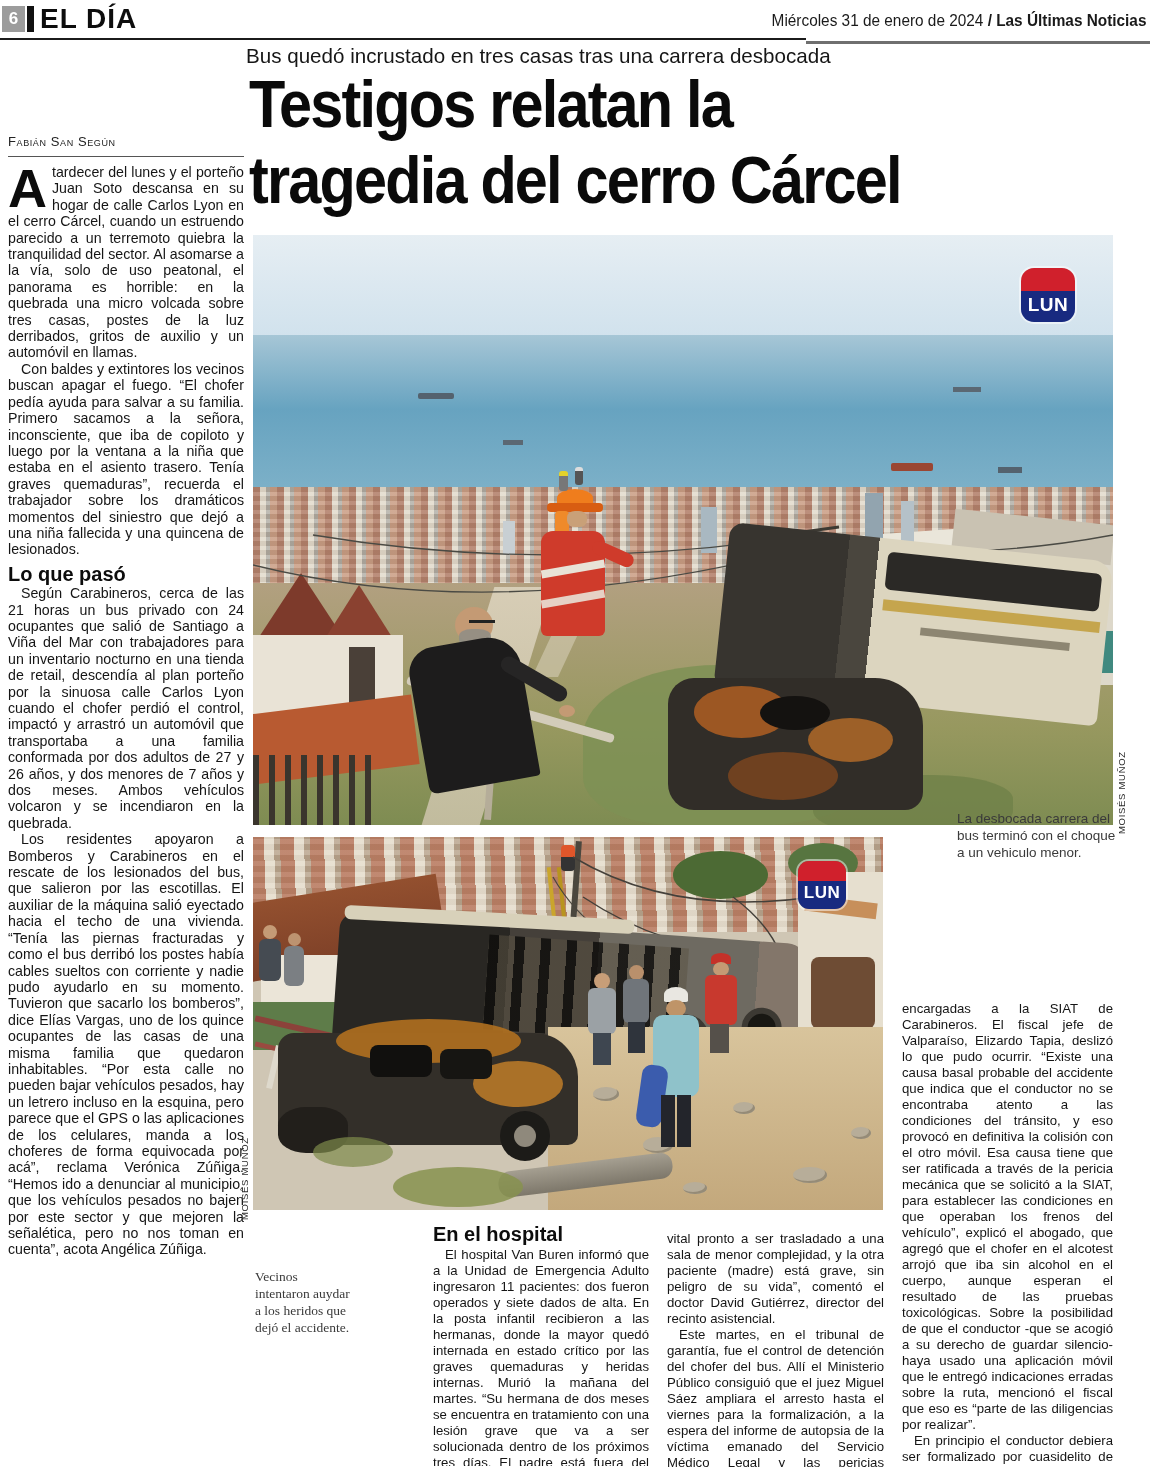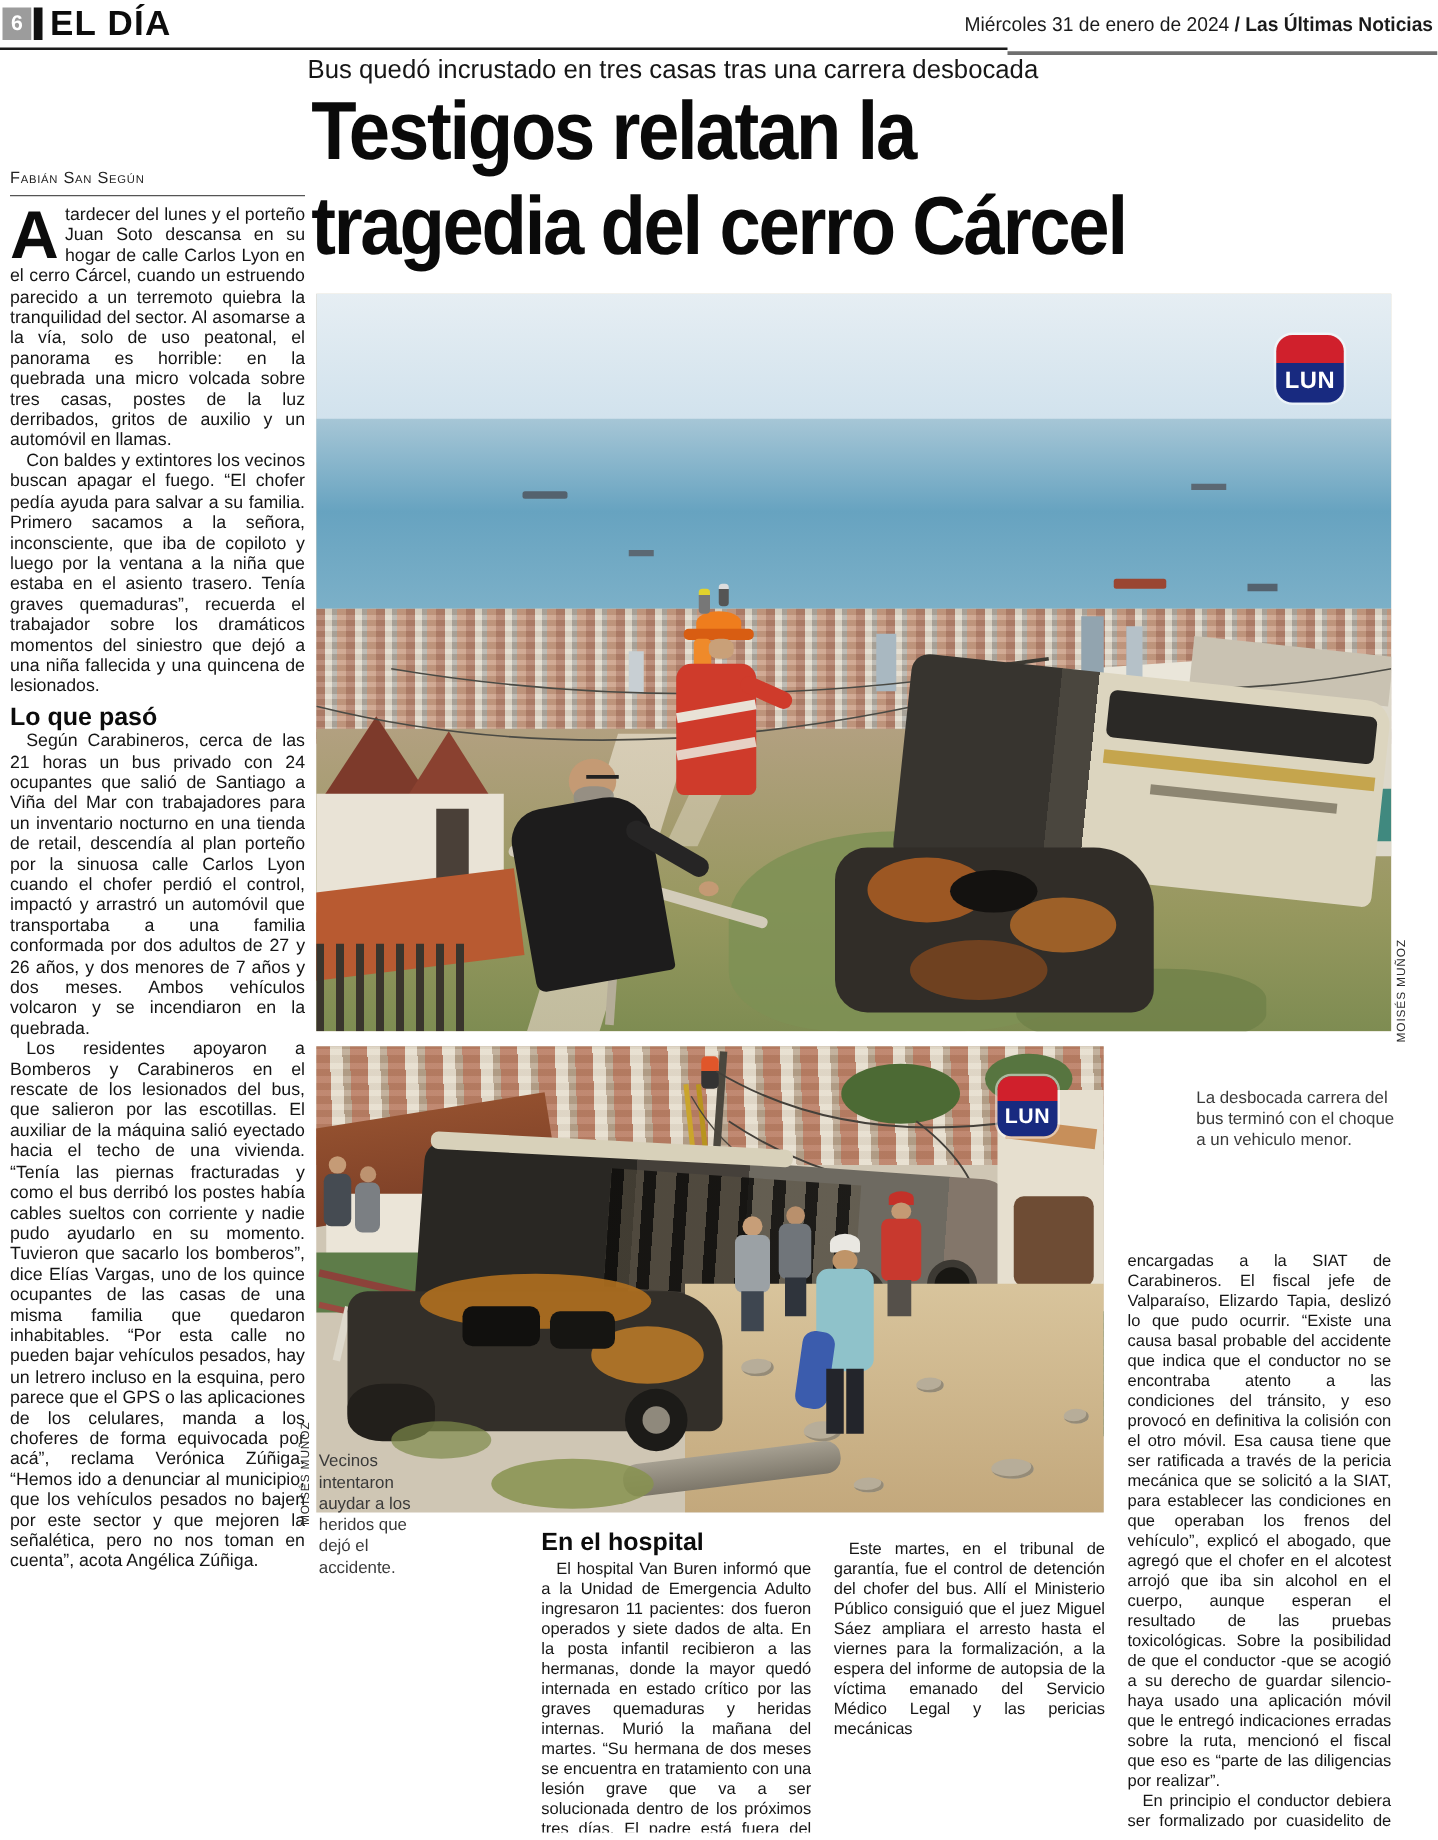--- a/index.html
+++ b/index.html
@@ -33,22 +33,22 @@
              margin:12px 0 10px 0;}
   .smalltxt{font-size:13.2px;line-height:16px;text-align:justify;color:#151515;}
   .smalltxt p{margin:0;}
   .smalltxt p.ind{text-indent:12px;}
   #col-2{left:433px;top:1226px;width:216px;height:240px;overflow:hidden;}
   #col-2 .subhead{margin:0 0 5px 0;}
   #col-3{left:667px;top:1231px;width:217px;height:236px;overflow:hidden;}
   #col-4{left:902px;top:1001px;width:211px;height:466px;overflow:hidden;}
   
   .caption{font-size:13.5px;line-height:17px;color:#3a3a3a;text-align:left;}
-  #cap1{left:957px;top:869px;width:160px;}
-  #cap2{left:255px;top:1160px;width:96px;}
+  #cap1{left:957px;top:810px;width:160px;}
+  #cap2{left:255px;top:1268px;width:96px;font-family:Liberation Serif, serif;}
   .credit-v{position:absolute;font-size:9.5px;letter-spacing:.7px;color:#2b2b2b;
             writing-mode:vertical-rl;transform:rotate(180deg);white-space:nowrap;}
   #cred1{left:1116px;top:750px;height:84px;}
   #cred2{left:239px;top:1128px;height:92px;}
   
   .photo{position:absolute;overflow:hidden;background:#cfc6b4;}
   #ph1{left:253px;top:235px;width:860px;height:590px;}
   #ph2{left:253px;top:837px;width:630px;height:373px;}
   .city{background-color:#cfc3ae;background-image:
     repeating-linear-gradient(90deg,rgba(156,74,52,.5) 0 7px,rgba(238,233,222,.55) 7px 13px,rgba(128,138,148,.32) 13px 17px,rgba(196,120,90,.45) 17px 24px),
@@ -264,18 +264,19 @@
   </div>
 </div>
 <div class="credit-v" id="cred2">MOISÉS MUÑOZ</div>
 <div class="abs caption" id="cap2">Vecinos intentaron auydar a los heridos que dejó el accidente.</div>
 
 <div class="abs smalltxt" id="col-2">
   <div class="subhead">En el hospital</div>
   <p class="ind">El hospital Van Buren informó que a la Unidad de Emergencia Adulto ingresaron 11 pacientes: dos fueron operados y siete dados de alta. En la posta infantil recibieron a las hermanas, donde la mayor quedó internada en estado crítico por las graves quemaduras y heridas internas. Murió la mañana del martes. “Su hermana de dos meses se encuentra en tratamiento con una lesión grave que va a ser solucionada dentro de los próximos tres días. El padre está fuera del riesgo</p>
 </div>
 <div class="abs smalltxt" id="col-3">
+  <p>vital pronto a ser trasladado a una sala de menor complejidad, y la otra paciente (madre) está grave, sin peligro de su vida”, comentó el doctor David Gutiérrez, director del recinto asistencial.</p>
   <p class="ind">Este martes, en el tribunal de garantía, fue el control de detención del chofer del bus. Allí el Ministerio Público consiguió que el juez Miguel Sáez ampliara el arresto hasta el viernes para la formalización, a la espera del informe de autopsia de la víctima emanado del Servicio Médico Legal y las pericias mecánicas</p>
 </div>
 <div class="abs smalltxt" id="col-4">
   <p>encargadas a la SIAT de Carabineros. El fiscal jefe de Valparaíso, Elizardo Tapia, deslizó lo que pudo ocurrir. “Existe una causa basal probable del accidente que indica que el conductor no se encontraba atento a las condiciones del tránsito, y eso provocó en definitiva la colisión con el otro móvil. Esa causa tiene que ser ratificada a través de la pericia mecánica que se solicitó a la SIAT, para establecer las condiciones en que operaban los frenos del vehículo”, explicó el abogado, que agregó que el chofer en el alcotest arrojó que iba sin alcohol en el cuerpo, aunque esperan el resultado de las pruebas toxicológicas. Sobre la posibilidad de que el conductor -que se acogió a su derecho de guardar silencio- haya usado una aplicación móvil que le entregó indicaciones erradas sobre la ruta, mencionó el fiscal que eso es “parte de las diligencias por realizar”.</p>
   <p class="ind">En principio el conductor debiera ser formalizado por cuasidelito de homicidio y cuasidelito de lesiones graves.</p>
 </div>
 
 </body></html>

